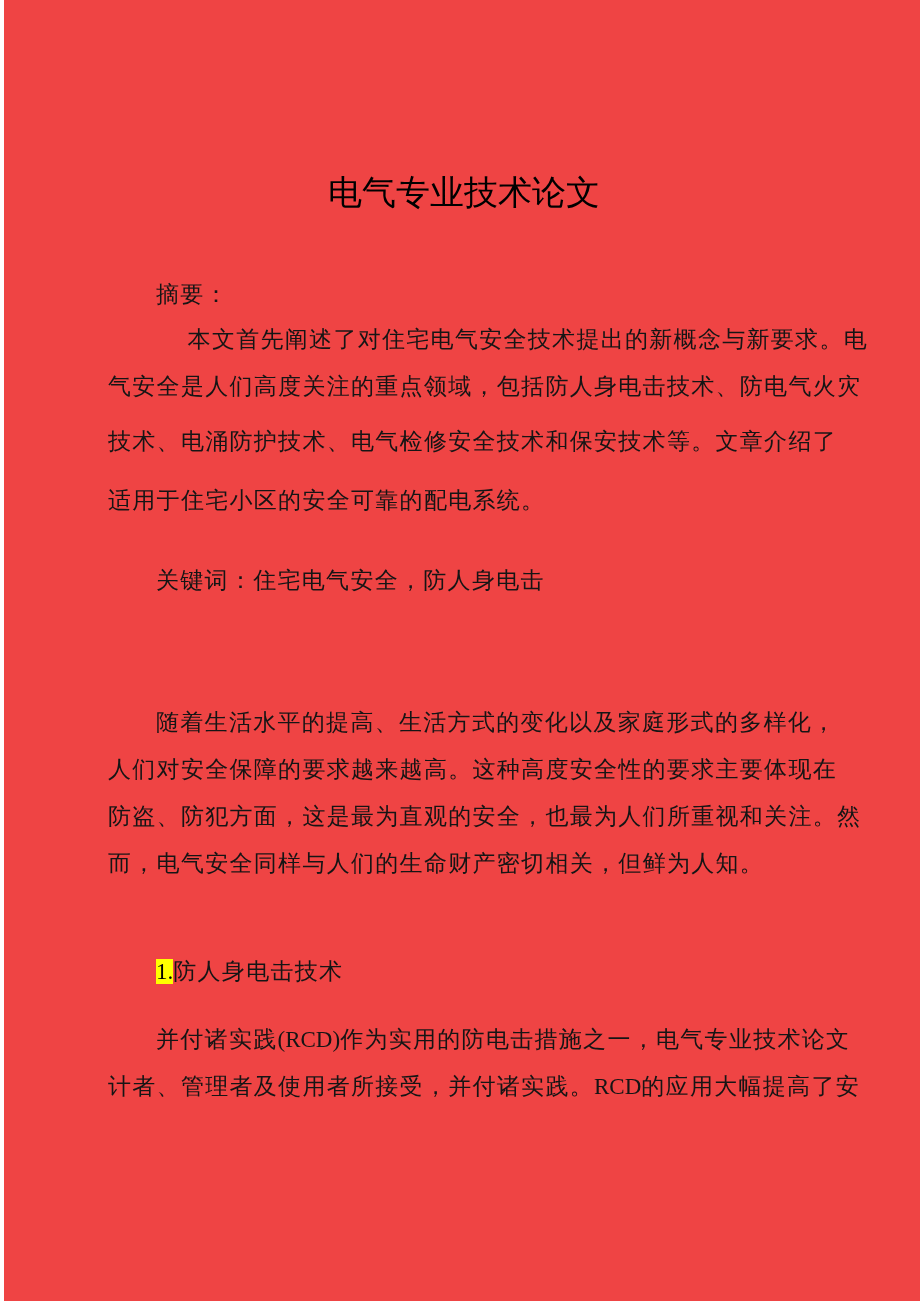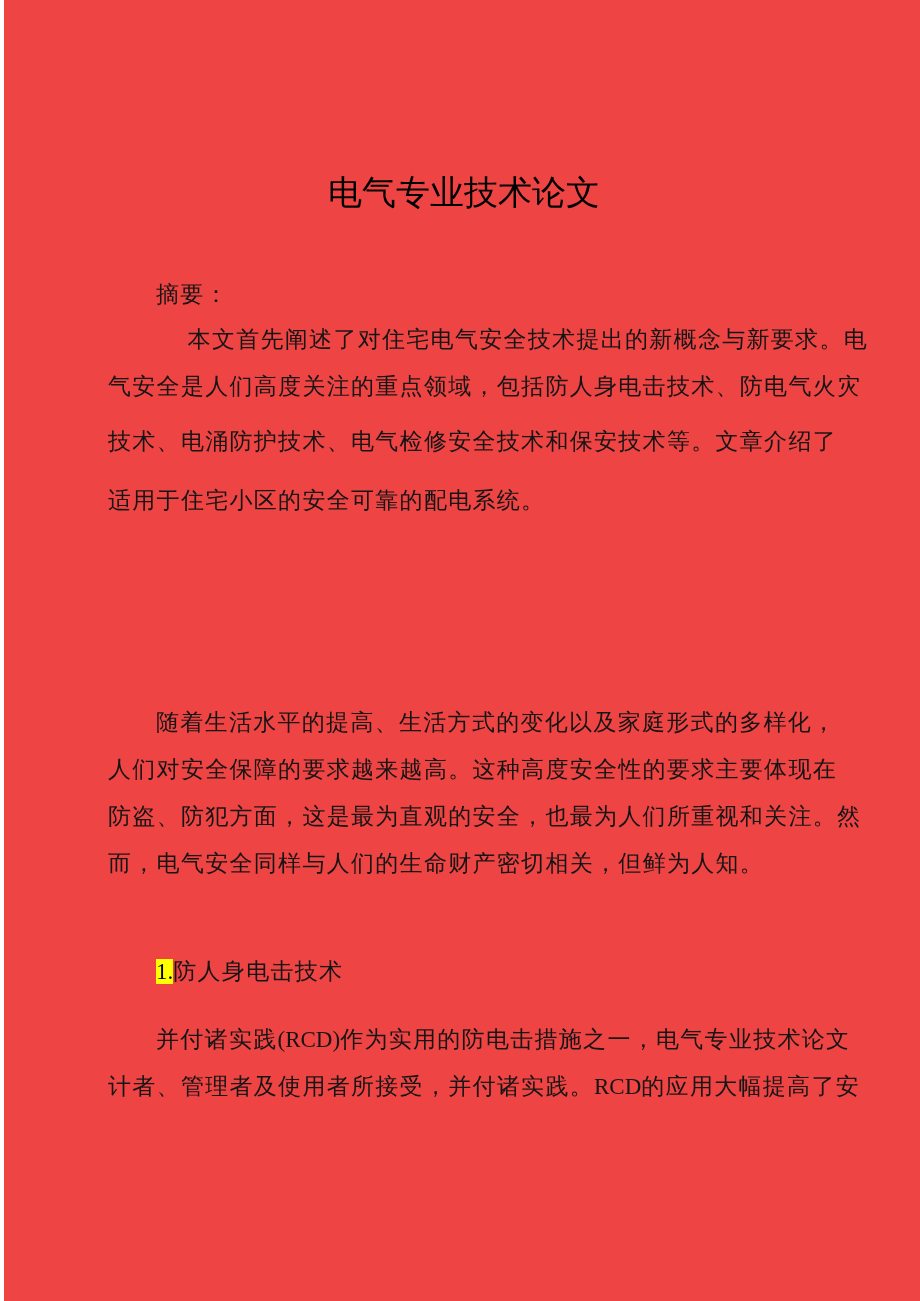--- a/index.html
+++ b/index.html
@@ -65,20 +65,21 @@
 
   <h1 class="title">电气专业技术论文</h1>
 
   <p class="line indent" style="top:279px;">摘要：</p>
 
   <p class="line indent" style="top:324px;text-align:right;">本文首先阐述了对住宅电气安全技术提出的新概念与新要求。电</p>
   <p class="line" style="top:371px;">气安全是人们高度关注的重点领域，包括防人身电击技术、防电气火灾</p>
   <p class="line" style="top:418px;margin-top:8px;">技术、电涌防护技术、电气检修安全技术和保安技术等。文章介绍了</p>
   <p class="line" style="top:465px;margin-top:20px;">适用于住宅小区的安全可靠的配电系统。</p>
 
+  <p class="line indent" style="top:565px;">关键词：住宅电气安全，防人身电击</p>
 
 
   <p class="line indent" style="top:707px;">随着生活水平的提高、生活方式的变化以及家庭形式的多样化，</p>
   <p class="line" style="top:754px;">人们对安全保障的要求越来越高。这种高度安全性的要求主要体现在</p>
   <p class="line" style="top:801px;">防盗、防犯方面，这是最为直观的安全，也最为人们所重视和关注。然</p>
   <p class="line" style="top:848px;">而，电气安全同样与人们的生命财产密切相关，但鲜为人知。</p>
 
   <p class="line indent" style="top:956px;">
     <span class="hl latin">1.</span><span>防人身电击技术</span>
   </p>

